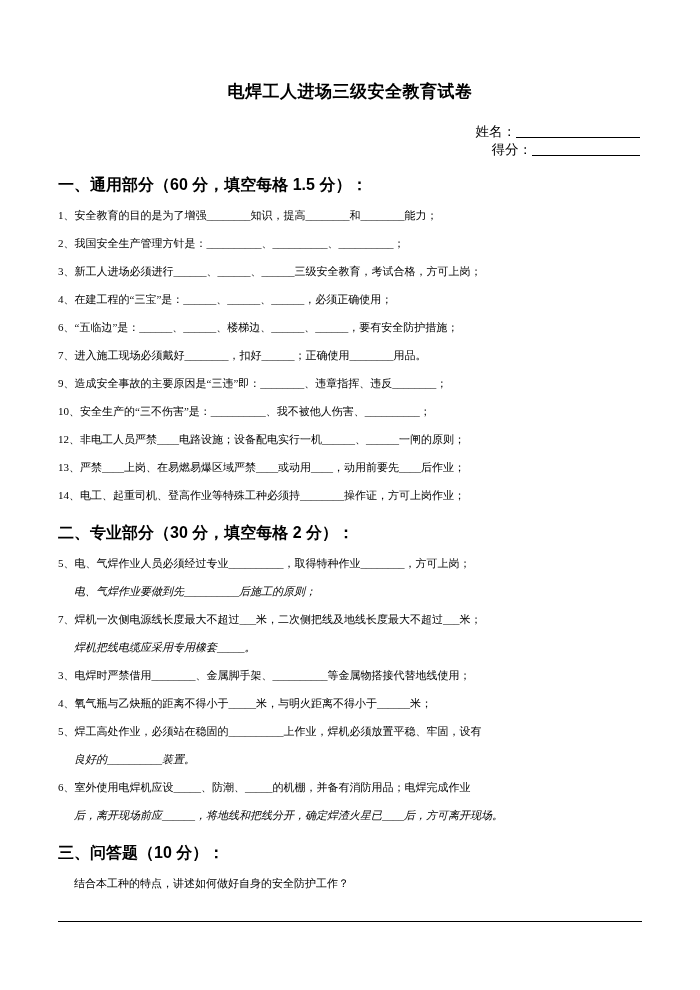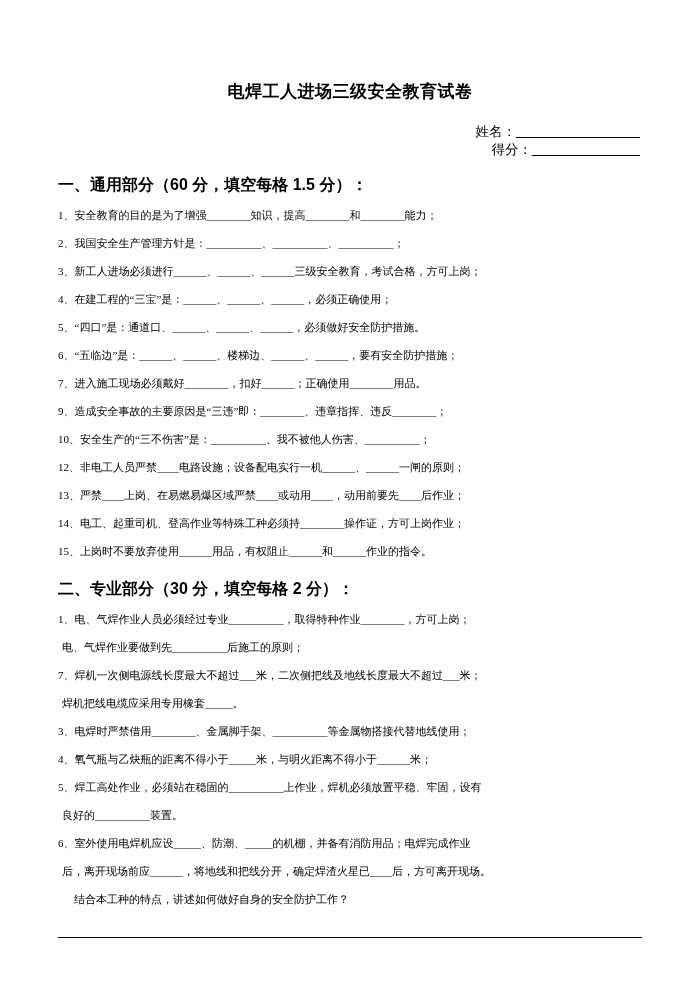--- a/index.html
+++ b/index.html
@@ -52,21 +52,22 @@
     font-size: 16px;
     margin: 16px 0 8px 0;
   }
   .line {
     font-size: 11px;
     line-height: 23px;
     margin: 0 0 5px 0;
     text-indent: 0;
   }
   .line.cont {
-    margin-left: 4px;
+    margin-left: 16px;
+    font-style: italic;
   }
   .qa-prompt {
     font-size: 11px;
     line-height: 23px;
     margin: 4px 0 0 16px;
   }
   .answer-rules {
     margin-top: 26px;
   }
   .answer-rules .rule {
@@ -91,42 +92,41 @@
     <div class="field">
       <span>得分：</span><span class="blank u14"></span>
     </div>
   </div>
 
   <div class="sec-head">一、通用部分（60 分，填空每格 1.5 分）：</div>
   <div class="line">1、安全教育的目的是为了增强________知识，提高________和________能力；</div>
   <div class="line">2、我国安全生产管理方针是：__________、__________、__________；</div>
   <div class="line">3、新工人进场必须进行______、______、______三级安全教育，考试合格，方可上岗；</div>
   <div class="line">4、在建工程的“三宝”是：______、______、______，必须正确使用；</div>
-  <div class="line">5、“四口”是：通道口、______、______、______，必须做好安全防护措施。</div>
   <div class="line">6、“五临边”是：______、______、楼梯边、______、______，要有安全防护措施；</div>
   <div class="line">7、进入施工现场必须戴好________，扣好______；正确使用________用品。</div>
   <div class="line">9、造成安全事故的主要原因是“三违”即：________、违章指挥、违反________；</div>
   <div class="line">10、安全生产的“三不伤害”是：__________、我不被他人伤害、__________；</div>
   <div class="line">12、非电工人员严禁____电路设施；设备配电实行一机______、______一闸的原则；</div>
   <div class="line">13、严禁____上岗、在易燃易爆区域严禁____或动用____，动用前要先____后作业；</div>
   <div class="line">14、电工、起重司机、登高作业等特殊工种必须持________操作证，方可上岗作业；</div>
-  <div class="line">15、上岗时不要放弃使用______用品，有权阻止______和______作业的指令。</div>
 
   <div class="sec-head">二、专业部分（30 分，填空每格 2 分）：</div>
-  <div class="line">1、电、气焊作业人员必须经过专业__________，取得特种作业________，方可上岗；</div>
+  <div class="line">5、电、气焊作业人员必须经过专业__________，取得特种作业________，方可上岗；</div>
   <div class="line cont">电、气焊作业要做到先__________后施工的原则；</div>
   <div class="line">7、焊机一次侧电源线长度最大不超过___米，二次侧把线及地线长度最大不超过___米；</div>
   <div class="line cont">焊机把线电缆应采用专用橡套_____。</div>
   <div class="line">3、电焊时严禁借用________、金属脚手架、__________等金属物搭接代替地线使用；</div>
   <div class="line">4、氧气瓶与乙炔瓶的距离不得小于_____米，与明火距离不得小于______米；</div>
   <div class="line">5、焊工高处作业，必须站在稳固的__________上作业，焊机必须放置平稳、牢固，设有</div>
   <div class="line cont">良好的__________装置。</div>
   <div class="line">6、室外使用电焊机应设_____、防潮、_____的机棚，并备有消防用品；电焊完成作业</div>
   <div class="line cont">后，离开现场前应______，将地线和把线分开，确定焊渣火星已____后，方可离开现场。</div>
 
+  <div class="sec-head">三、问答题（10 分）：</div>
   <div class="qa-prompt">结合本工种的特点，讲述如何做好自身的安全防护工作？</div>
 
   <div class="answer-rules">
     <div class="rule"></div>
 
   </div>
 
 </div>
 
 </body></html>

